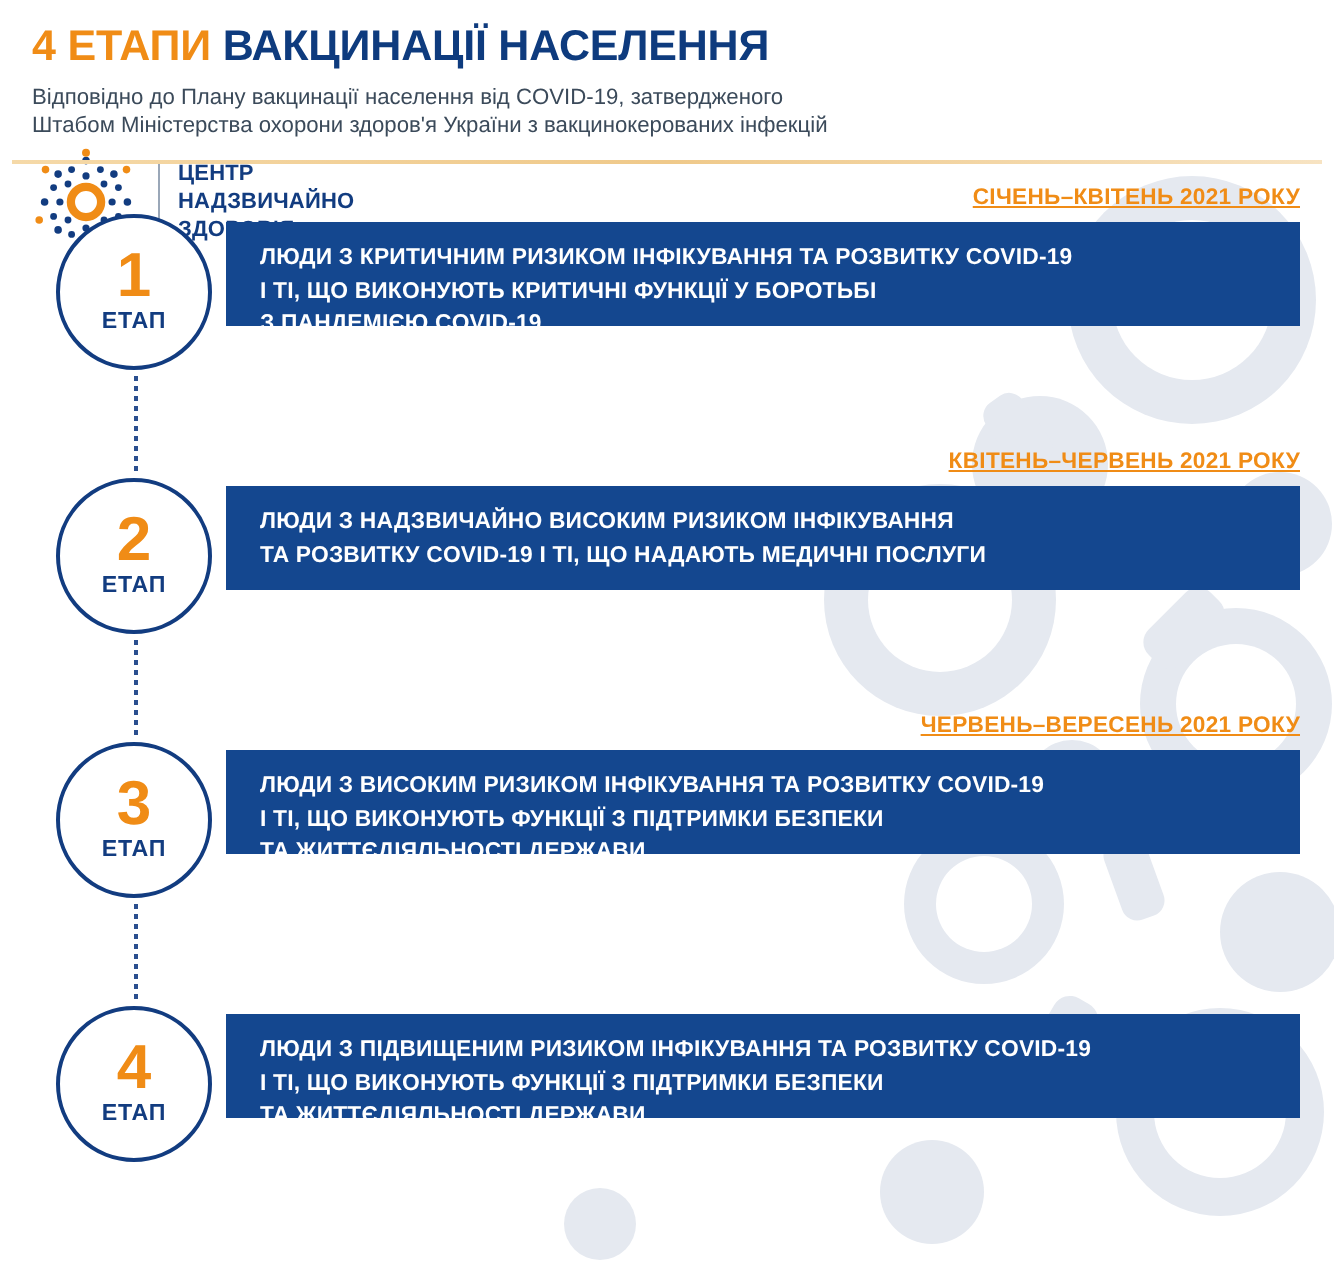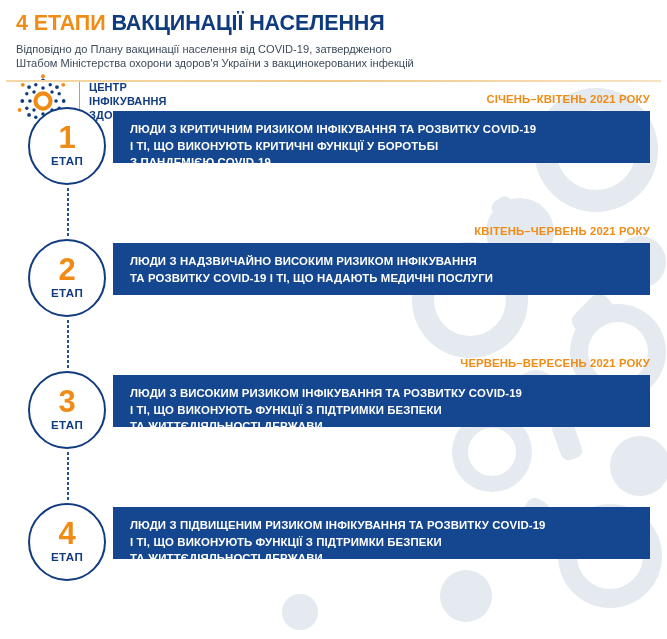--- a/index.html
+++ b/index.html
@@ -98,20 +98,21 @@
   }
   .stage-date {
     position: absolute;
     top: 0;
     right: 17px;
     color: #F08C16;
     font-size: 11.3px;
     font-weight: bold;
     letter-spacing: 0.15px;
     white-space: nowrap;
+    text-decoration: underline;
   }
   .stage-bar {
     position: absolute;
     top: 18px;
     left: 113px;
     right: 17px;
     height: 52px;
     background: #14478F;
     box-sizing: border-box;
     padding: 10px 14px 0 17px;
@@ -240,21 +241,21 @@
         <circle cx="30" cy="2.6" r="2.2"></circle>
         <circle cx="52.5" cy="12" r="2.1"></circle>
         <circle cx="7.5" cy="12" r="2.1"></circle>
         <circle cx="4" cy="40" r="2.1"></circle>
         <circle cx="56" cy="40" r="2.1"></circle>
       </g>
     </svg>
     <div class="logo-divider"></div>
     <div class="logo-text">
       <div>ЦЕНТР</div>
-      <div>ІНФІКУВАННЯ</div>
+      <div>НАДЗВИЧАЙНО</div>
       <div>ЗДОРОВ'Я</div>
     </div>
   </div>
 </div>
 
 <div class="header-rule"></div>
 
 <div class="stages">
 
   <div class="stage">

